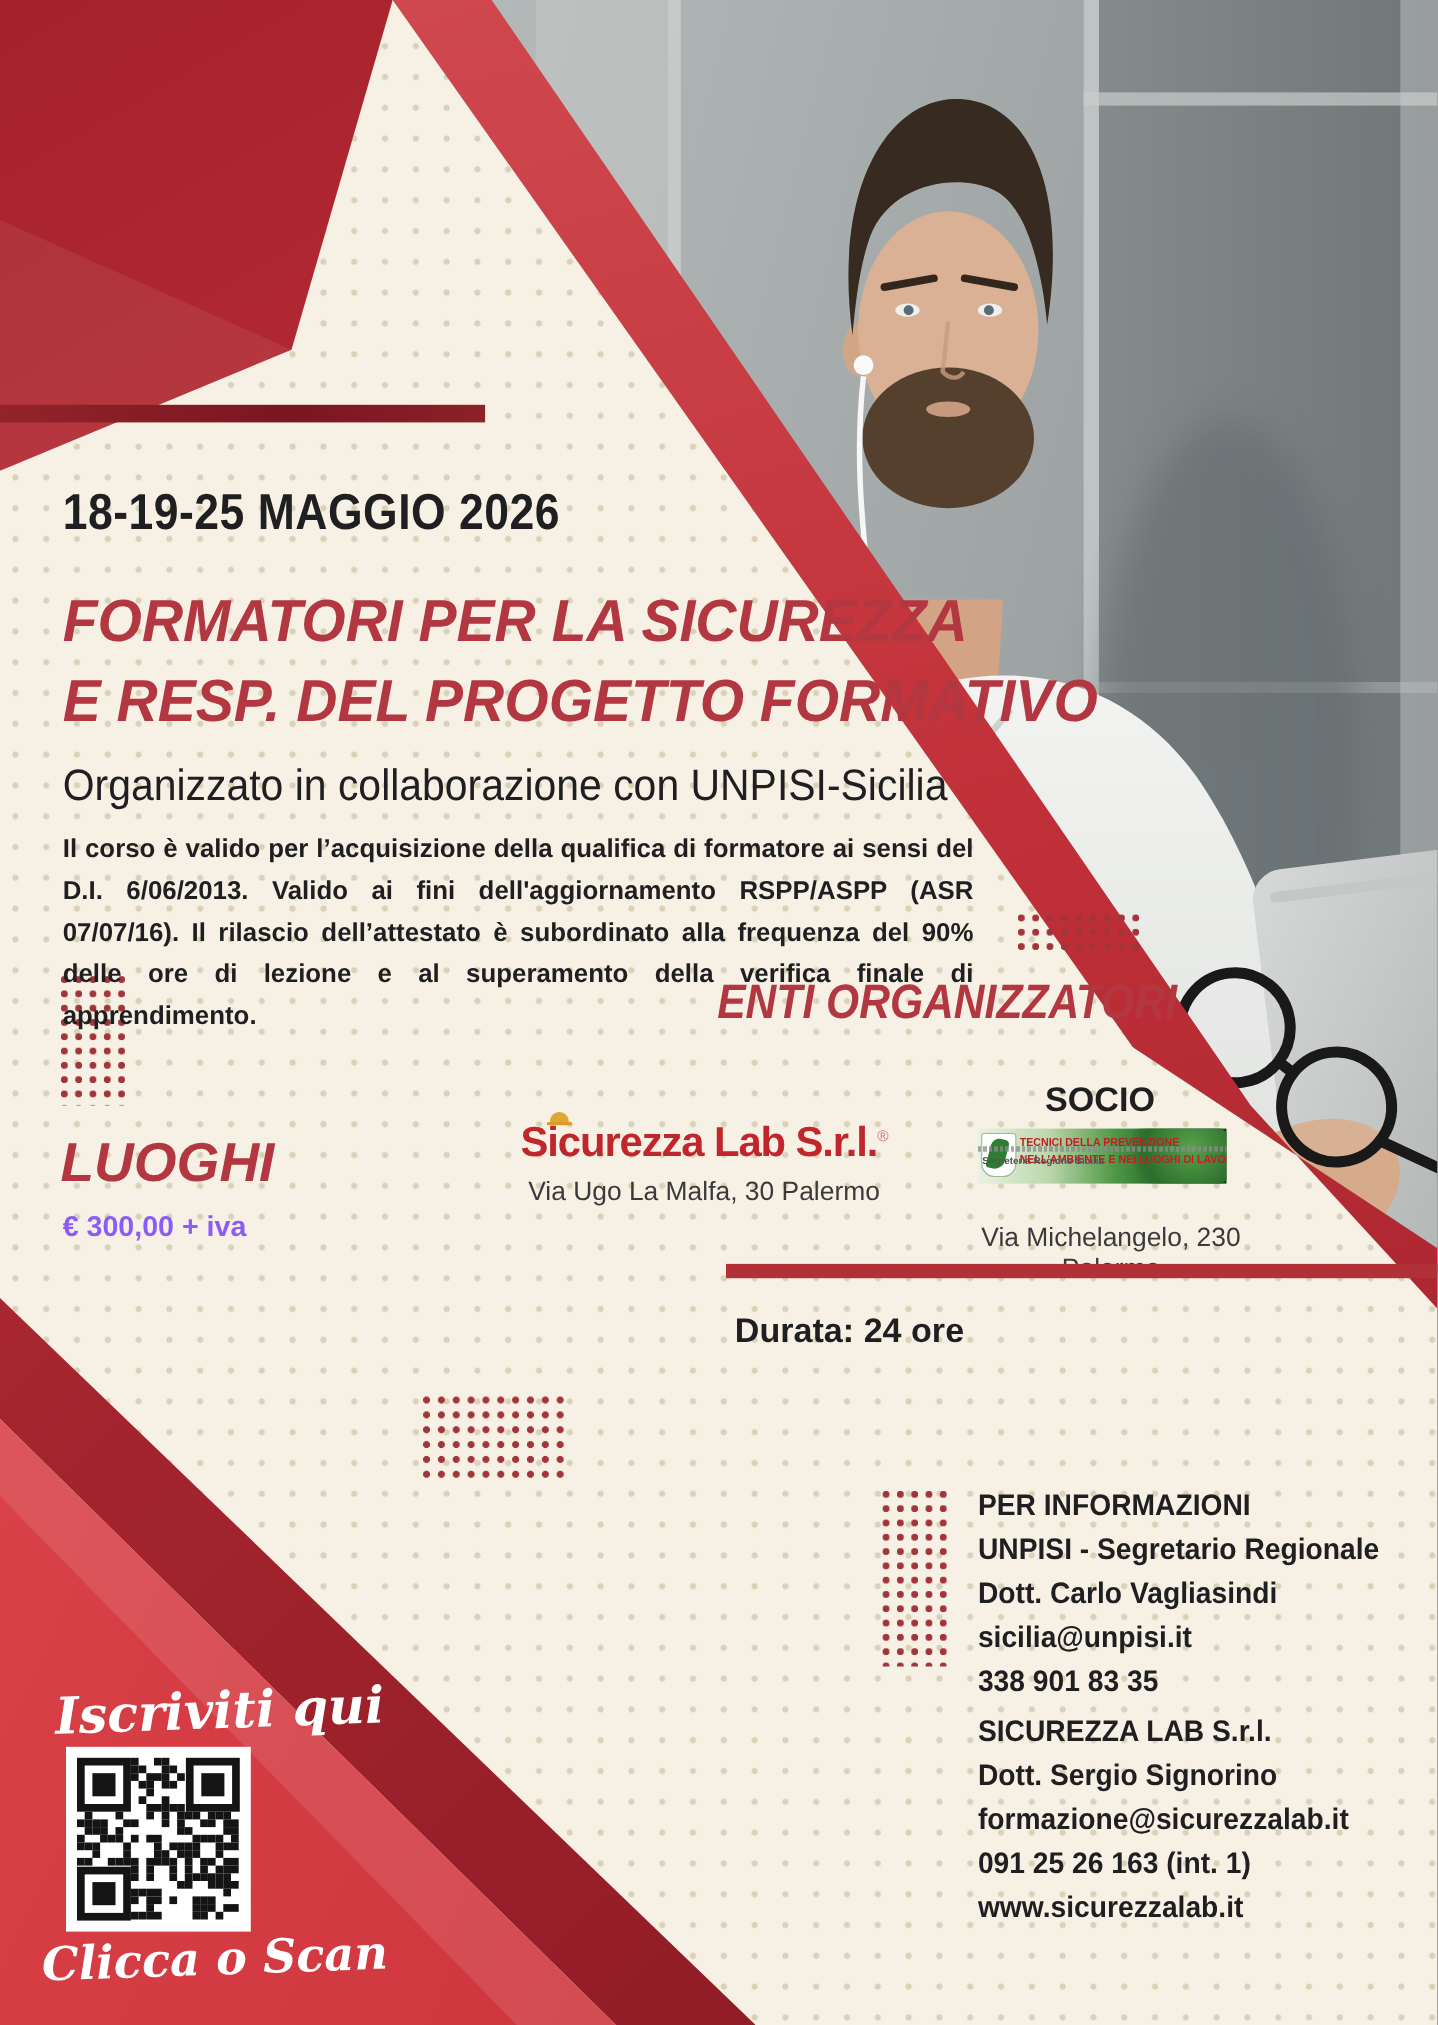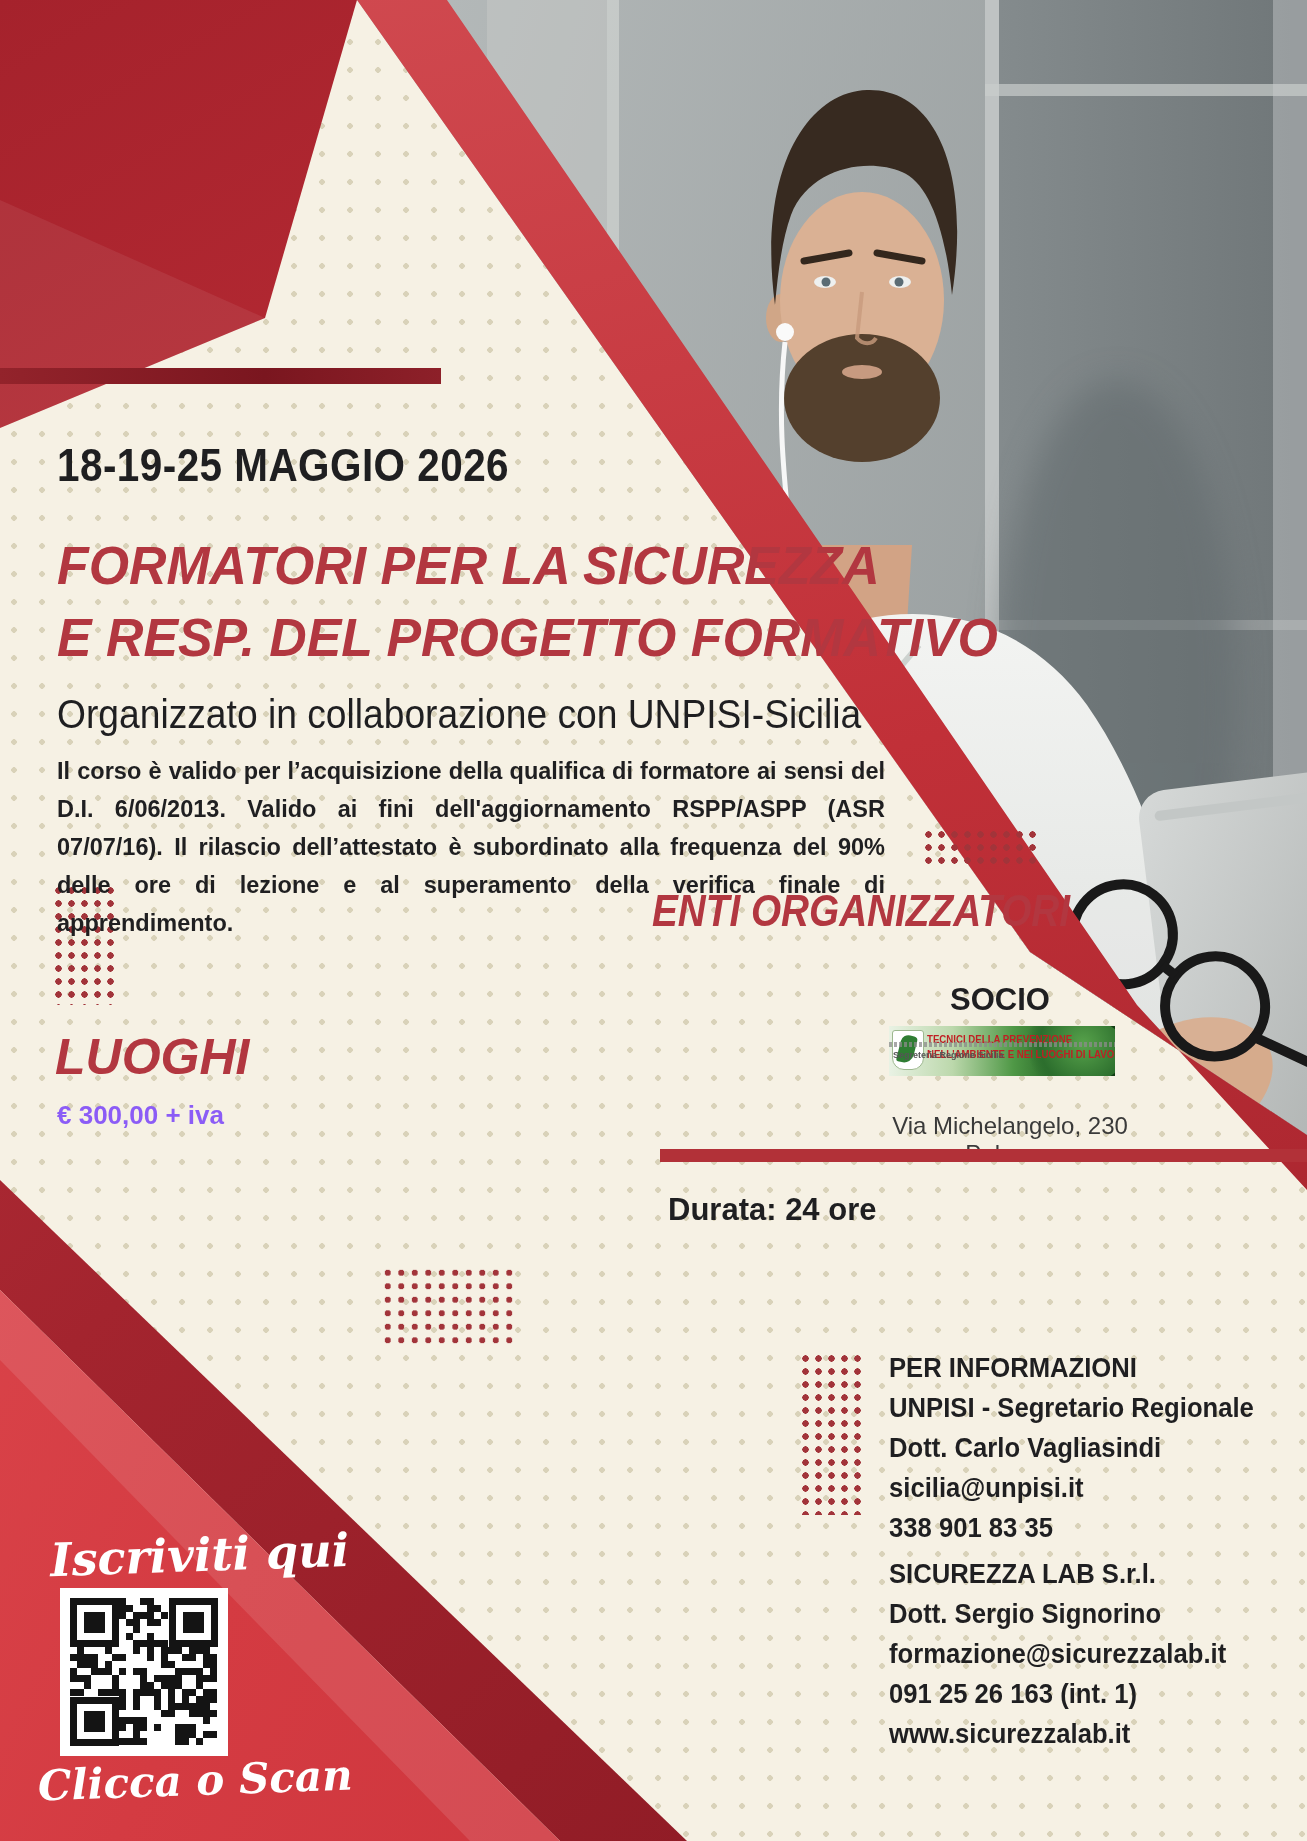--- a/index.html
+++ b/index.html
@@ -194,20 +194,22 @@
   <div id="date" class="cond">18-19-25 MAGGIO 2026</div>
   <div id="title1" class="headline">FORMATORI PER LA SICUREZZA</div>
   <div id="title2" class="headline">E RESP. DEL PROGETTO FORMATIVO</div>
   <div id="subtitle">Organizzato in collaborazione con UNPISI-Sicilia</div>
   <div id="paragraph">Il corso è valido per l’acquisizione della qualifica di formatore ai sensi del D.I. 6/06/2013. Valido ai fini dell'aggiornamento RSPP/ASPP (ASR 07/07/16). Il rilascio dell’attestato è subordinato alla frequenza del 90% delle ore di lezione e al superamento della verifica finale di apprendimento.</div>
 
 
   <div id="enti-title">ENTI ORGANIZZATORI</div>
 
   <div id="lab-col">
+    <span id="lab-logo"><span>Sicurezza Lab S.r.l.</span><sup>®</sup><i id="hard-hat"></i></span>
+    <div id="lab-address">Via Ugo La Malfa, 30 Palermo</div>
   </div>
 
   <div id="unpisi-col">
     <div id="unpisi-title">SOCIO</div>
     <div id="unpisi-banner">
       <span class="leaf"></span>
       <span id="unpisi-shield">
           <i></i>
         </span>
       <span class="banner-line" id="banner-l1">TECNICI DELLA PREVENZIONE</span>

